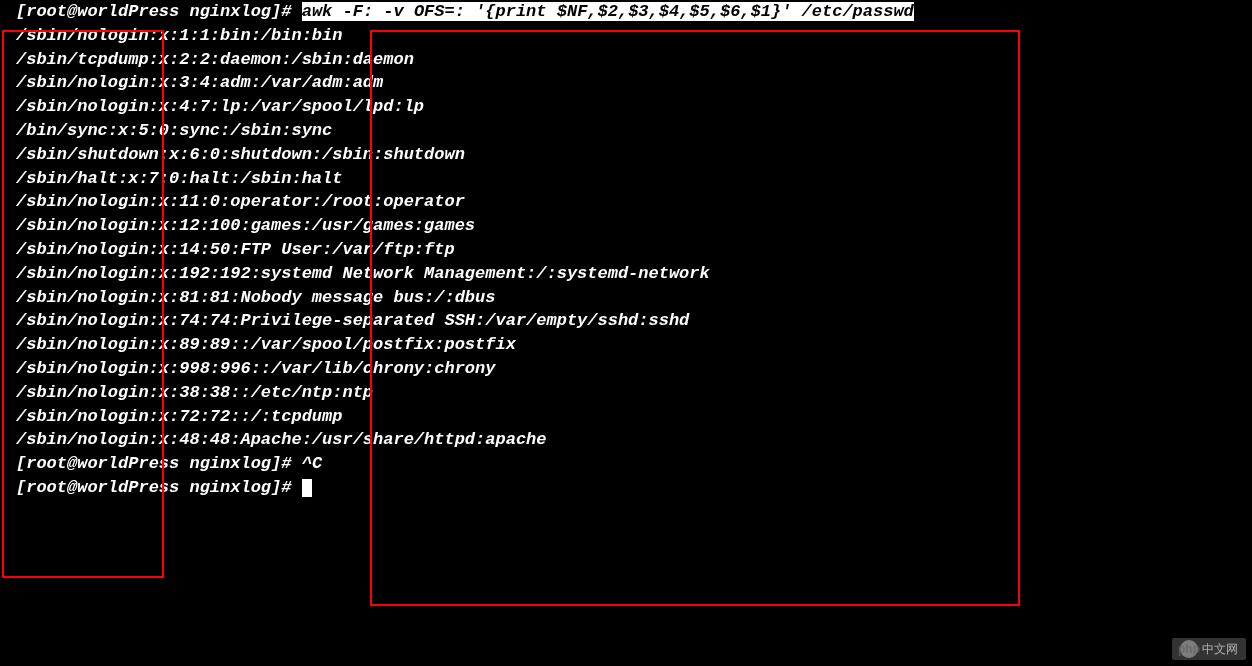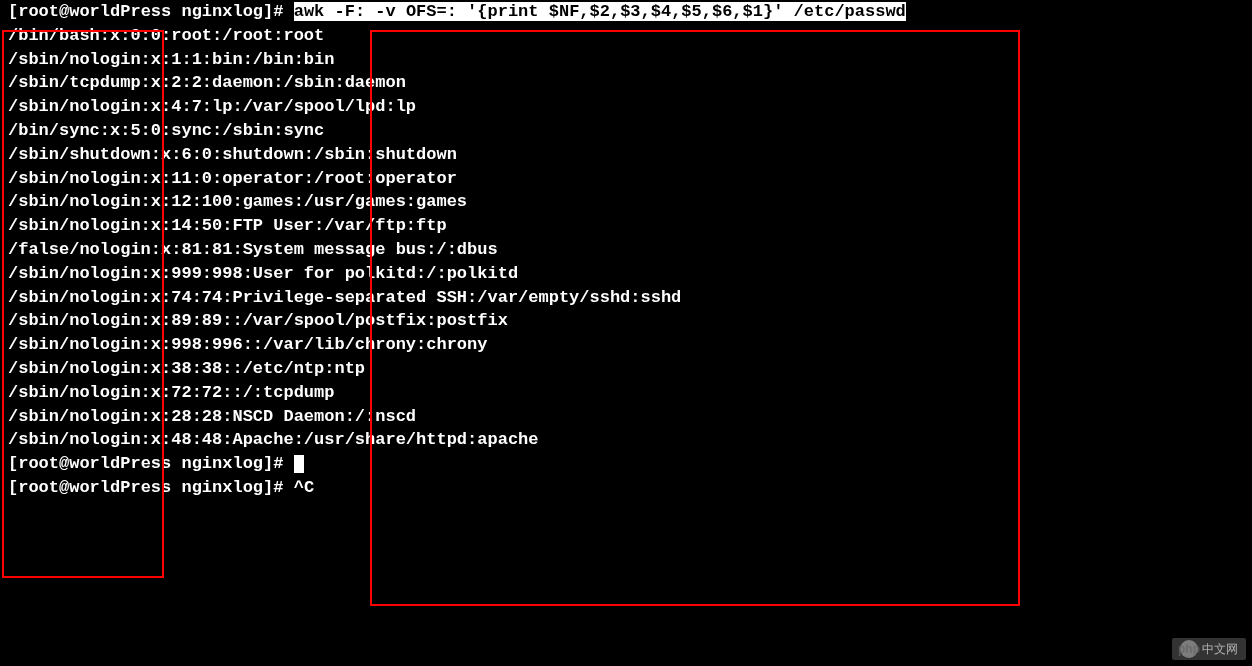--- a/index.html
+++ b/index.html
@@ -12,22 +12,23 @@
       font-family: 'Courier New', Consolas, monospace;
       font-size: 17px;
       line-height: 1.4;
       color: #fff;
       width: 1252px;
       height: 666px;
       overflow: hidden;
       position: relative;
     }
     .terminal {
-      padding: 0 8px;
+      padding: 0 16px;
       position: relative;
+      font-style: italic;
     }
     .line {
       white-space: pre;
       font-weight: bold;
     }
     .prompt {
       color: #fff;
     }
     .highlight {
       background: #fff;
@@ -84,41 +85,41 @@
       font-weight: bold;
       color: rgba(100,100,100,0.7);
     }
   </style>
 </head>
 <body>
 
 <div class="terminal">
   <div class="line"><span class="prompt">[<span>root</span>@<span>worldPress</span> <span>nginxlog</span>]# </span><span class="highlight">awk -F: -v OFS=: '{print $NF,$2,$3,$4,$5,$6,$1}' /etc/passwd</span></div>
   <div id="output">
-      <div class="line">/bin/bash:x:0:0:root:/root:root</div>
       <div class="line">/sbin/nologin:x:1:1:bin:/bin:bin</div>
       <div class="line">/sbin/tcpdump:x:2:2:daemon:/sbin:daemon</div>
+      <div class="line">/sbin/nologin:x:3:4:adm:/var/adm:adm</div>
       <div class="line">/sbin/nologin:x:4:7:lp:/var/spool/lpd:lp</div>
       <div class="line">/bin/sync:x:5:0:sync:/sbin:sync</div>
       <div class="line">/sbin/shutdown:x:6:0:shutdown:/sbin:shutdown</div>
+      <div class="line">/sbin/halt:x:7:0:halt:/sbin:halt</div>
       <div class="line">/sbin/nologin:x:11:0:operator:/root:operator</div>
       <div class="line">/sbin/nologin:x:12:100:games:/usr/games:games</div>
       <div class="line">/sbin/nologin:x:14:50:FTP User:/var/ftp:ftp</div>
-      <div class="line">/false/nologin:x:81:81:System message bus:/:dbus</div>
-      <div class="line">/sbin/nologin:x:999:998:User for polkitd:/:polkitd</div>
+      <div class="line">/sbin/nologin:x:192:192:systemd Network Management:/:systemd-network</div>
+      <div class="line">/sbin/nologin:x:81:81:Nobody message bus:/:dbus</div>
       <div class="line">/sbin/nologin:x:74:74:Privilege-separated SSH:/var/empty/sshd:sshd</div>
       <div class="line">/sbin/nologin:x:89:89::/var/spool/postfix:postfix</div>
       <div class="line">/sbin/nologin:x:998:996::/var/lib/chrony:chrony</div>
       <div class="line">/sbin/nologin:x:38:38::/etc/ntp:ntp</div>
       <div class="line">/sbin/nologin:x:72:72::/:tcpdump</div>
-      <div class="line">/sbin/nologin:x:28:28:NSCD Daemon:/:nscd</div>
       <div class="line">/sbin/nologin:x:48:48:Apache:/usr/share/httpd:apache</div>
     </div>
+  <div class="line"><span class="prompt">[<span>root</span>@<span>worldPress</span> <span>nginxlog</span>]# </span><span>^C</span></div>
   <div class="line"><span class="prompt">[<span>root</span>@<span>worldPress</span> <span>nginxlog</span>]# </span><span class="cursor"></span></div>
-  <div class="line"><span class="prompt">[<span>root</span>@<span>worldPress</span> <span>nginxlog</span>]# </span><span>^C</span></div>
 </div>
 
 <div class="red-box-left"></div>
 <div class="red-box-right"></div>
 
 <div class="watermark">
   <span class="watermark-logo">
       <span>php</span>
     </span>
   <span>中文网</span>

